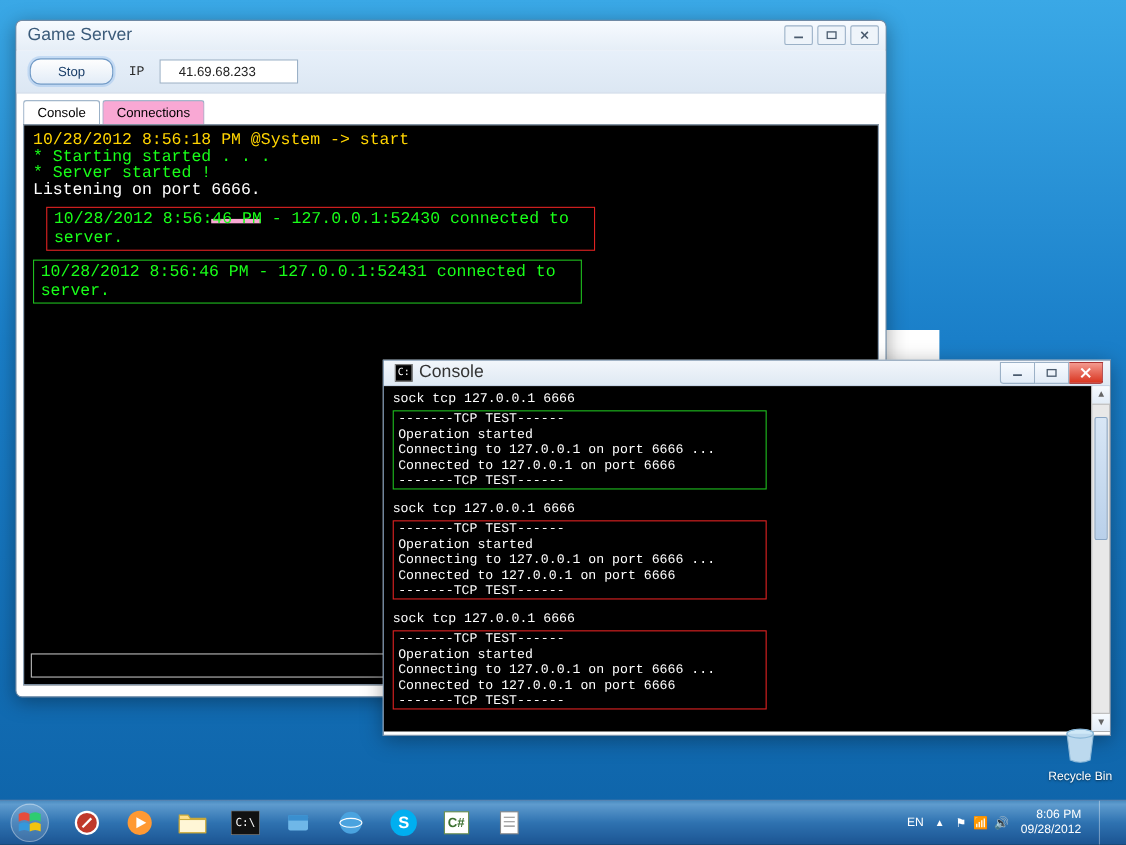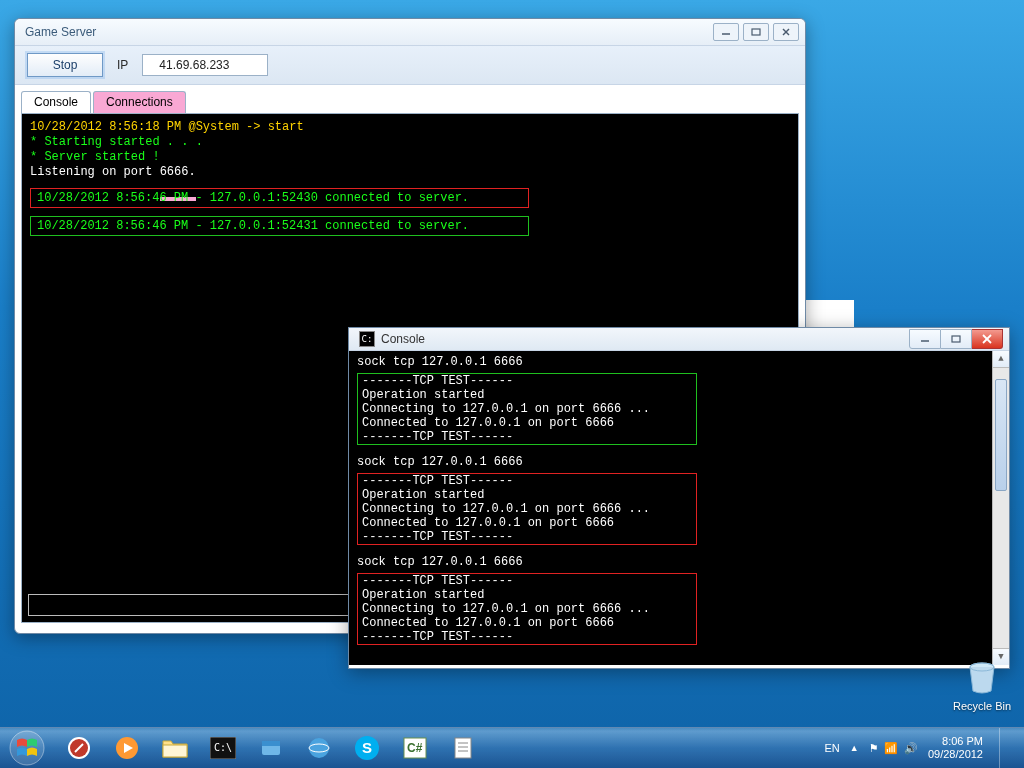--- a/index.html
+++ b/index.html
@@ -1,40 +1,40 @@
 <!DOCTYPE html>
 <html><head>
 <meta charset="utf-8">
 <style>
   html,body{margin:0;padding:0;width:1024px;height:768px;overflow:hidden;font-family:"Segoe UI",Tahoma,sans-serif;font-size:12px;background:#000;}
   .desktop{position:relative;width:1024px;height:768px;background:linear-gradient(180deg,#3aa8e6 0%,#1a7fc9 40%,#0e63a8 100%);}
   
   .win{position:absolute;background:#fff;border:1px solid #6f8aa6;border-radius:6px;box-shadow:0 4px 18px rgba(0,0,0,.35);}
   .win1{left:14px;top:18px;width:790px;height:614px;}
   .win-titlebar{height:26px;background:linear-gradient(180deg,#f7fbff 0%,#e6eef7 100%);border-bottom:1px solid #c7d5e6;border-radius:6px 6px 0 0;display:flex;align-items:center;padding:0 6px 0 10px;}
-  .win-title{color:#3b5b7a;flex:1;font-size:12px;}
+  .win-title{color:#3b5b7a;flex:1;font-size:16px;}
   .win-ctrls{display:flex;gap:4px;}
   .win-btn{width:24px;height:16px;border:1px solid #9bb1c7;border-radius:2px;background:#eef4fa;display:flex;align-items:center;justify-content:center;color:#4a5b6e;font-size:10px;line-height:0;}
   .win-btn svg{display:block;}
   .win-toolbar{height:38px;background:linear-gradient(180deg,#e7f0fa 0%,#dce7f3 100%);border-bottom:1px solid #c7d5e6;display:flex;align-items:center;gap:14px;padding:0 12px;}
-  .stopbtn{width:74px;height:22px;border:1px solid #6f99c6;border-radius:0;background:linear-gradient(180deg,#fefefe,#e2ecf7);color:#1b3f6a;font-size:12px;display:flex;align-items:center;justify-content:center;box-shadow:0 0 0 2px rgba(95,160,230,.25);}
-  .iplabel{color:#2a2a2a;}
+  .stopbtn{width:74px;height:22px;border:1px solid #6f99c6;border-radius:10px;background:linear-gradient(180deg,#fefefe,#e2ecf7);color:#1b3f6a;font-size:12px;display:flex;align-items:center;justify-content:center;box-shadow:0 0 0 2px rgba(95,160,230,.25);}
+  .iplabel{color:#2a2a2a;font-family:Liberation Mono, monospace;}
   .ipbox{width:92px;height:20px;border:1px solid #9bb1c7;background:#fff;font-size:12px;padding:0 16px;color:#222;display:flex;align-items:center;}
   .tabs{display:flex;margin:6px 0 0 6px;}
   .tab{padding:3px 12px 4px;border:1px solid #9bb1c7;border-bottom:none;background:#f9a8d4;margin-right:2px;font-size:12px;border-radius:3px 3px 0 0;}
   .tab.active{background:#fff;}
-  .console-pane{margin:0 6px 6px 6px;border:1px solid #9bb1c7;background:#000;height:510px;font-family:"Lucida Console","Courier New",monospace;font-size:12px;color:#fff;padding:6px 8px;box-sizing:border-box;position:relative;}
+  .console-pane{margin:0 6px 6px 6px;border:1px solid #9bb1c7;background:#000;height:510px;font-family:"Lucida Console","Courier New",monospace;font-size:15px;color:#fff;padding:6px 8px;box-sizing:border-box;position:relative;}
   .c-line{white-space:pre;line-height:15px;}
   .c-yellow{color:#ffd400;}
   .c-green{color:#19ff19;}
   .c-white{color:#ffffff;}
   .port-underline{border-bottom:4px solid #f9a8d4;padding-bottom:18px;}
   .conn-box{border:1px solid;padding:2px 6px;margin:8px 0;width:485px;}
   .cb-green{border-color:#1fbf1f;}
-  .cb-red{border-color:#e02222;}
+  .cb-red{border-color:#e02222;margin-left:12px;}
   .conn-text{color:#19ff19;}
   .prompt-box{position:absolute;left:6px;right:6px;bottom:6px;height:20px;border:1px solid #bbb;}
   
   .docfrag{position:absolute;left:478px;top:300px;width:340px;height:30px;background:#fff;color:#222;font:700 18px/30px "Segoe UI";padding:0 18px;overflow:hidden;}
   
   .win2{left:348px;top:327px;width:660px;height:340px;border-radius:0;}
   .win2 .win-titlebar{height:22px;background:linear-gradient(180deg,#f2f6fb 0%,#dfe9f3 100%);border-radius:0;}
   .cmd-icon{width:14px;height:14px;background:#000;border:1px solid #888;margin-right:6px;display:flex;align-items:center;justify-content:center;color:#fff;font:9px/9px monospace;}
   .w7ctrls{display:flex;margin-left:auto;}
   .w7btn{width:30px;height:18px;border:1px solid #9bb1c7;border-left:none;background:linear-gradient(180deg,#f7fbff,#e2ecf7);display:flex;align-items:center;justify-content:center;}

